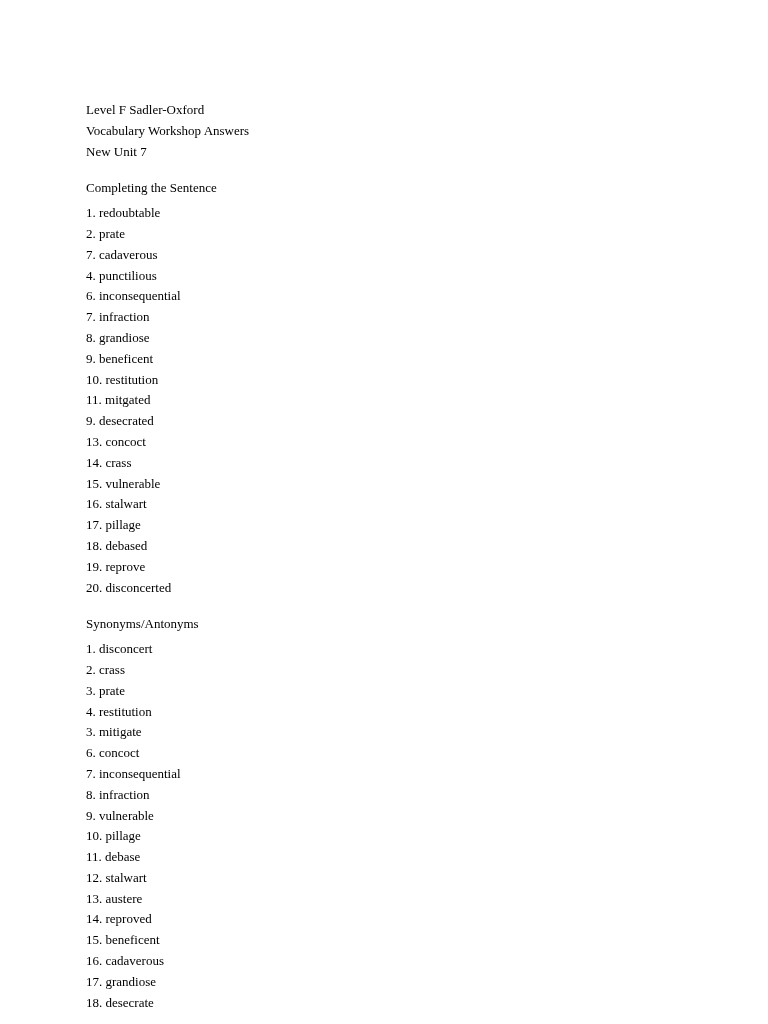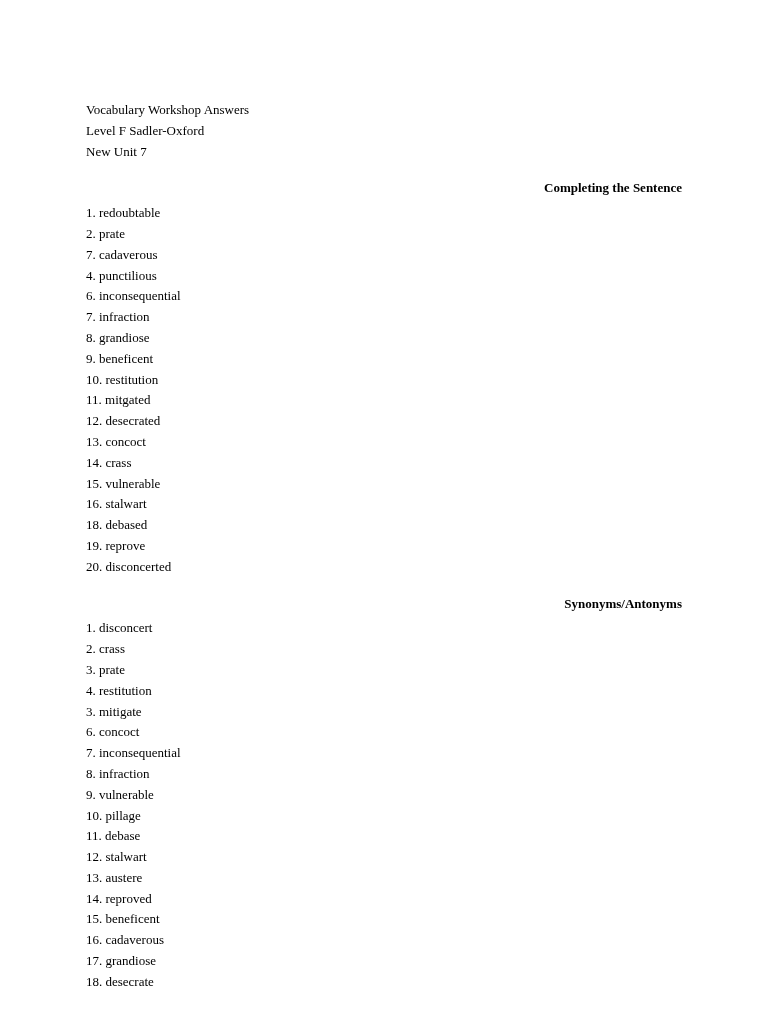--- a/index.html
+++ b/index.html
@@ -14,58 +14,58 @@
       color: #000000;
       width: 768px;
       min-height: 1024px;
       padding: 100px 86px;
       line-height: 1.6;
     }
     .header-block {
       margin-bottom: 16px;
     }
     .section-title {
-      font-weight: bold;
+      font-weight: normal;
       margin-bottom: 4px;
-      text-align: right;
     }
     .list-section {
       margin-bottom: 16px;
     }
     .list-item {
       display: block;
     }
   </style>
 </head>
 <body>
 
 <div class="header-block">
+  <div>Level F Sadler-Oxford</div>
   <div>Vocabulary Workshop Answers</div>
-  <div>Level F Sadler-Oxford</div>
   <div>New Unit 7</div>
 </div>
 
 <div class="list-section">
   <div class="section-title">Completing the Sentence</div>
   <div id="completing-list">
       <div class="list-item">1. redoubtable</div>
       <div class="list-item">2. prate</div>
       <div class="list-item">7. cadaverous</div>
       <div class="list-item">4. punctilious</div>
       <div class="list-item">6. inconsequential</div>
       <div class="list-item">7. infraction</div>
       <div class="list-item">8. grandiose</div>
       <div class="list-item">9. beneficent</div>
       <div class="list-item">10. restitution</div>
       <div class="list-item">11. mitgated</div>
-      <div class="list-item">12. desecrated</div>
+      <div class="list-item">9. desecrated</div>
       <div class="list-item">13. concoct</div>
       <div class="list-item">14. crass</div>
       <div class="list-item">15. vulnerable</div>
       <div class="list-item">16. stalwart</div>
+      <div class="list-item">17. pillage</div>
       <div class="list-item">18. debased</div>
       <div class="list-item">19. reprove</div>
       <div class="list-item">20. disconcerted</div>
     </div>
 </div>
 
 <div class="list-section">
   <div class="section-title">Synonyms/Antonyms</div>
   <div id="synonyms-list">
       <div class="list-item">1. disconcert</div>

